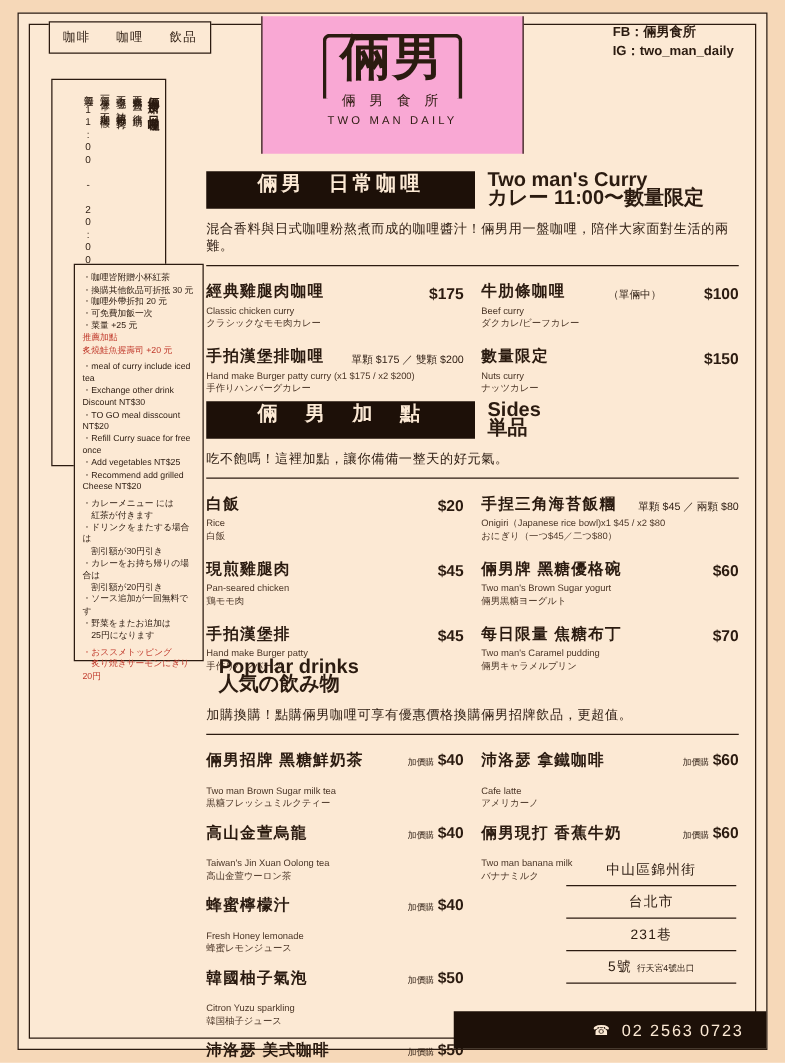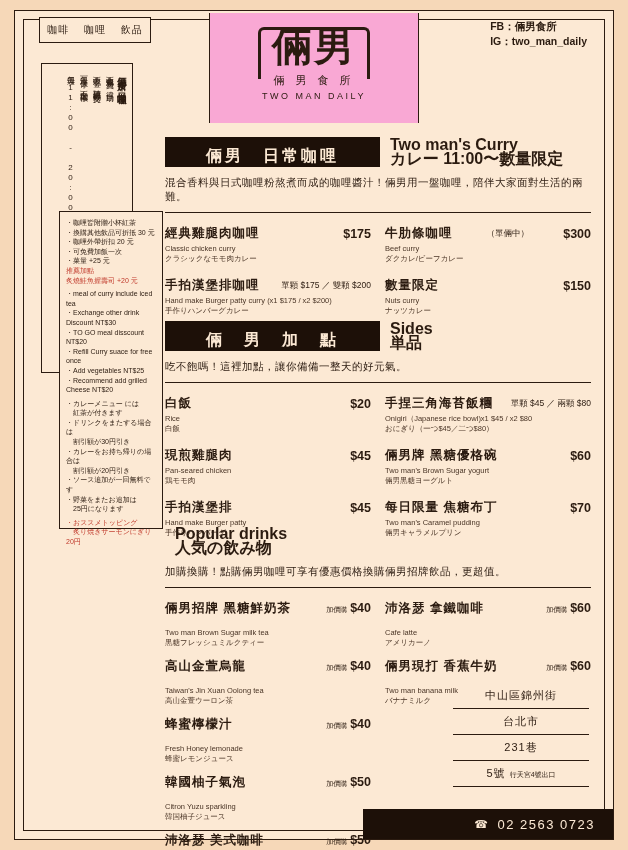--- a/index.html
+++ b/index.html
@@ -20,21 +20,21 @@
   .inner-frame {
     position: absolute;
     left: 8px; top: 8px; right: 8px; bottom: 8px;
     border: 1px solid #2b1b10;
   }
 
   
   .top-tabs {
     position: absolute;
     left: 24px; top: 6px;
-    width: 112px; height: 26px;
+    width: 130px; height: 26px;
     border: 1px solid #2b1b10;
     display: flex; align-items: center; justify-content: space-around;
     font-size: 10px; color: #2b1b10; letter-spacing: 1px;
     background: #fce9d4;
   }
   .social {
     position: absolute;
     right: 26px; top: 8px;
     font-size: 10.5px; line-height: 15px; color: #2b1b10;
     font-weight: bold; text-align: left;
@@ -108,21 +108,21 @@
     position: absolute;
     left: 150px; right: 22px;
   }
   .sec-head {
     display: flex; align-items: center;
     height: 30px;
   }
   .sec-tag {
     background: #1d1008; color: #fce9d4;
     height: 30px; min-width: 215px;
-    display: flex; align-items: flex-end; justify-content: center;
+    display: flex; align-items: flex-start; justify-content: center;
     gap: 12px;
     font-size: 16px; font-weight: bold; letter-spacing: 3px;
     padding: 0 14px;
   }
   .sec-alt {
     margin-left: 10px;
     font-size: 16px; line-height: 14px; color: #2b1b10; font-weight: bold;
   }
   .sec-note {
     font-size: 10.5px; color: #2b1b10;
@@ -133,21 +133,21 @@
     margin-top: 8px;
   }
 
   
   .grid2 {
     display: flex; gap: 14px; margin-top: 12px;
   }
   .col { flex: 1; }
   .item { margin-bottom: 13px; }
   .item-row {
-    display: flex; align-items: center; justify-content: space-between;
+    display: flex; align-items: flex-end; justify-content: space-between;
     gap: 2px;
   }
   .item-name { font-size: 12.5px; color: #2b1b10; font-weight: bold; letter-spacing: 1px; }
   .item-mid { font-size: 8.5px; color: #2b1b10; }
   .item-price { font-size: 12.5px; color: #2b1b10; font-weight: bold; white-space: nowrap; }
   .item-en { font-size: 7.5px; color: #4a3526; line-height: 10px; margin-top: 2px; }
   .item-jp { font-size: 7.5px; color: #4a3526; line-height: 10px; }
 
   
   .drink-row { display: flex; align-items: baseline; margin-bottom: 11px; }
@@ -277,21 +277,21 @@
           </div>
           <div class="item-en">Hand make Burger patty curry (x1 $175 / x2 $200)</div>
           <div class="item-jp">手作りハンバーグカレー</div>
         </div>
       </div>
       <div class="col">
         <div class="item">
           <div class="item-row">
             <span class="item-name">牛肋條咖哩</span>
             <span class="item-mid">（單倆中）</span>
-            <span class="item-price">$300</span>
+            <span class="item-price">$100</span>
           </div>
           <div class="item-en">Beef curry</div>
           <div class="item-jp">ダクカレ/ビーフカレー</div>
         </div>
         <div class="item">
           <div class="item-row">
             <span class="item-name">數量限定</span>
             <span class="item-price">$150</span>
           </div>
           <div class="item-en">Nuts curry</div>

